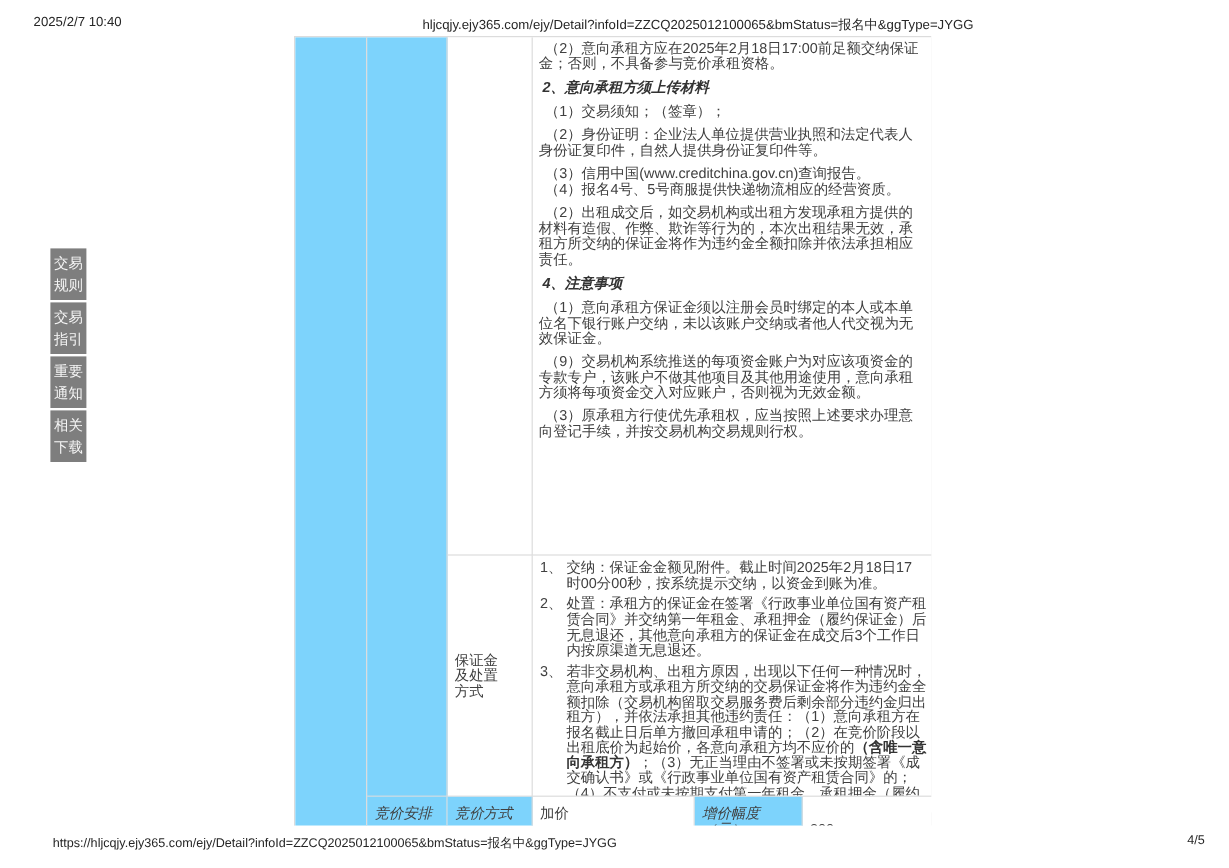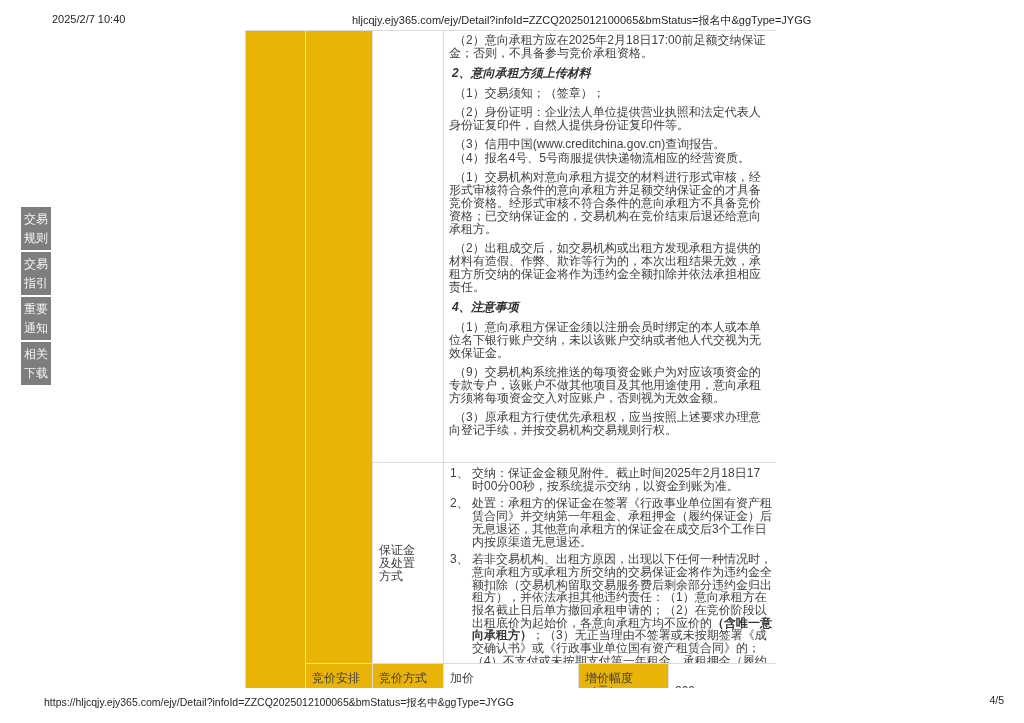--- a/index.html
+++ b/index.html
@@ -1,41 +1,41 @@
 <!DOCTYPE html>
 <html><head>
 <meta charset="utf-8">
 <style>
   html,body{margin:0;padding:0;background:#ffffff;}
   .page{
     position:relative;width:1024px;height:723px;background:#ffffff;
     font-family:"Liberation Sans","DejaVu Sans",sans-serif;color:#404040;overflow:hidden;
   }
   
-  .hdr-date{position:absolute;left:28px;top:13px;font-size:11px;color:#262626;margin-left:24px;}
+  .hdr-date{position:absolute;left:28px;top:13px;font-size:11px;color:#262626;}
   .hdr-url{position:absolute;left:352px;top:13px;font-size:11px;color:#262626;}
   .ftr-url{position:absolute;left:28px;top:696px;font-size:10.5px;color:#262626;padding-left:16px;}
   .ftr-page{position:absolute;right:20px;top:694px;font-size:10.5px;color:#262626;}
   
-  .side-tabs{position:absolute;left:21px;top:207px;width:30px;}
+  .side-tabs{position:absolute;left:42px;top:207px;width:30px;}
   .side-tab{
     width:30px;height:43px;margin-bottom:2px;background:#7e7e7e;color:#f5f5f5;
     font-size:12px;line-height:19px;text-align:center;word-break:break-all;
     display:flex;align-items:center;justify-content:center;padding:2px 1px;box-sizing:border-box;
   }
   
   .doc-table{
     position:absolute;left:245px;top:30px;width:531px;height:658px;overflow:hidden;
     display:grid;grid-template-columns:60px 67px 71px 135px 90px 108px;
     grid-template-rows:432px 201px 40px;
     border-top:1px solid #dcdcdc;border-left:1px solid #dcdcdc;box-sizing:border-box;
     background:#ffffff;
   }
   .cell{border-right:1px solid #dcdcdc;border-bottom:1px solid #dcdcdc;box-sizing:border-box;font-size:12px;line-height:13px;color:#404040;overflow:hidden;}
-  .shade{background:#eab308;}
+  .shade{background:#7dd3fc;font-style:italic;}
   .cell-a{grid-column:1;grid-row:1/4;border-bottom:none;}
   .cell-b-top{grid-column:2;grid-row:1/3;}
   .cell-c-top{grid-column:3;grid-row:1;}
   .cell-rules{grid-column:4/7;grid-row:1;padding:3px 5px 0 5px;}
   .cell-dep-label{grid-column:3;grid-row:2;display:flex;align-items:center;padding:0 19px 0 6px;}
   .cell-dep-body{grid-column:4/7;grid-row:2;padding:4px 4px 0 4px;line-height:12.7px;}
   .cell-r3{padding:8px 6px 0 6px;}
   .cell-bid-group{grid-column:2;grid-row:3;}
   .cell-bid-method-l{grid-column:3;grid-row:3;}
   .cell-bid-method-v{grid-column:4;grid-row:3;}
@@ -70,21 +70,20 @@
     <div class="cell shade cell-a"></div>
     <div class="cell shade cell-b-top"></div>
     <div class="cell cell-c-top"></div>
     <div class="cell cell-rules">
         <div class="rules-p">（2）意向承租方应在2025年2月18日17:00前足额交纳保证金；否则，不具备参与竞价承租资格。</div>
         <div class="rules-h">2、意向承租方须上传材料</div>
         <div class="rules-p">（1）交易须知；（签章）；</div>
         <div class="rules-p">（2）身份证明：企业法人单位提供营业执照和法定代表人身份证复印件，自然人提供身份证复印件等。</div>
         <div class="rules-p tight">（3）信用中国(www.creditchina.gov.cn)查询报告。</div>
         <div class="rules-p">（4）报名4号、5号商服提供快递物流相应的经营资质。</div>
-        <div class="rules-p">（1）交易机构对意向承租方提交的材料进行形式审核，经形式审核符合条件的意向承租方并足额交纳保证金的才具备竞价资格。经形式审核不符合条件的意向承租方不具备竞价资格；已交纳保证金的，交易机构在竞价结束后退还给意向承租方。</div>
         <div class="rules-p">（2）出租成交后，如交易机构或出租方发现承租方提供的材料有造假、作弊、欺诈等行为的，本次出租结果无效，承租方所交纳的保证金将作为违约金全额扣除并依法承担相应责任。</div>
         <div class="rules-h">4、注意事项</div>
         <div class="rules-p">（1）意向承租方保证金须以注册会员时绑定的本人或本单位名下银行账户交纳，未以该账户交纳或者他人代交视为无效保证金。</div>
         <div class="rules-p">（9）交易机构系统推送的每项资金账户为对应该项资金的专款专户，该账户不做其他项目及其他用途使用，意向承租方须将每项资金交入对应账户，否则视为无效金额。</div>
         <div class="rules-p">（3）原承租方行使优先承租权，应当按照上述要求办理意向登记手续，并按交易机构交易规则行权。</div>
       </div>
 
     <div class="cell cell-dep-label">保证金及处置方式</div>
     <div class="cell cell-dep-body">
         <div class="dep-item"><span class="dep-num">1、</span><span>交纳：保证金金额见附件。截止时间2025年2月18日17时00分00秒，按系统提示交纳，以资金到账为准。</span></div>

